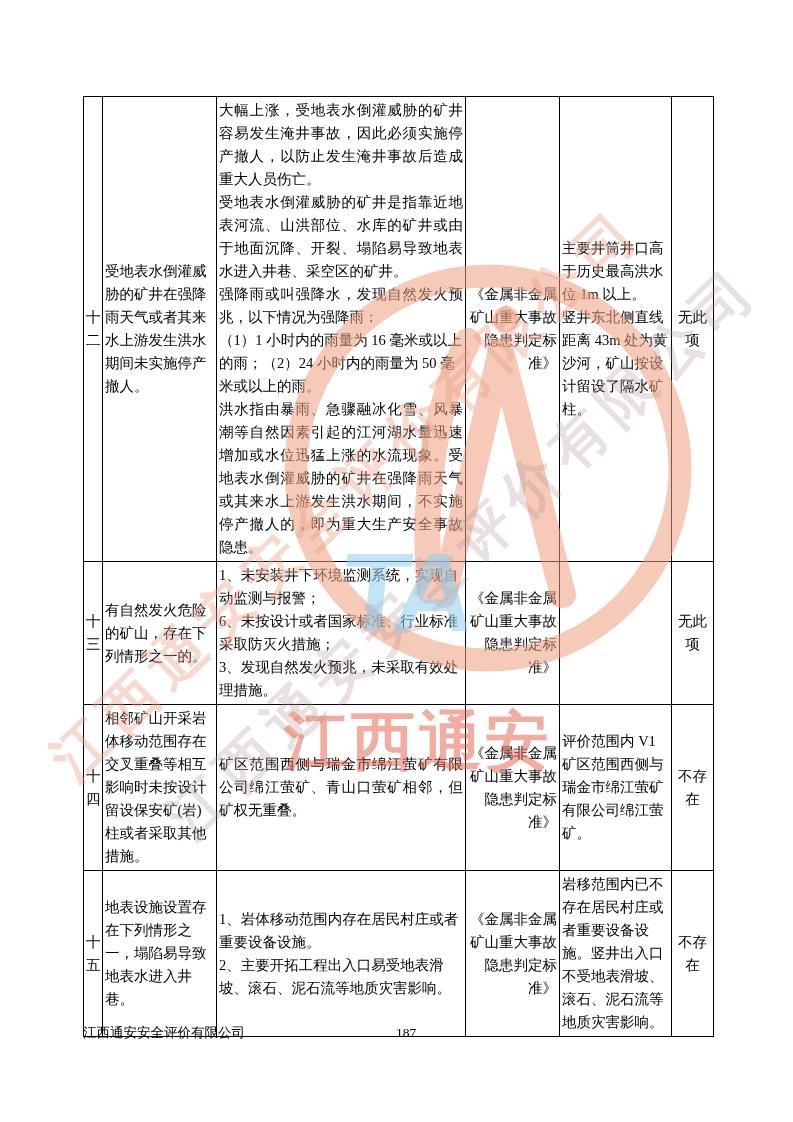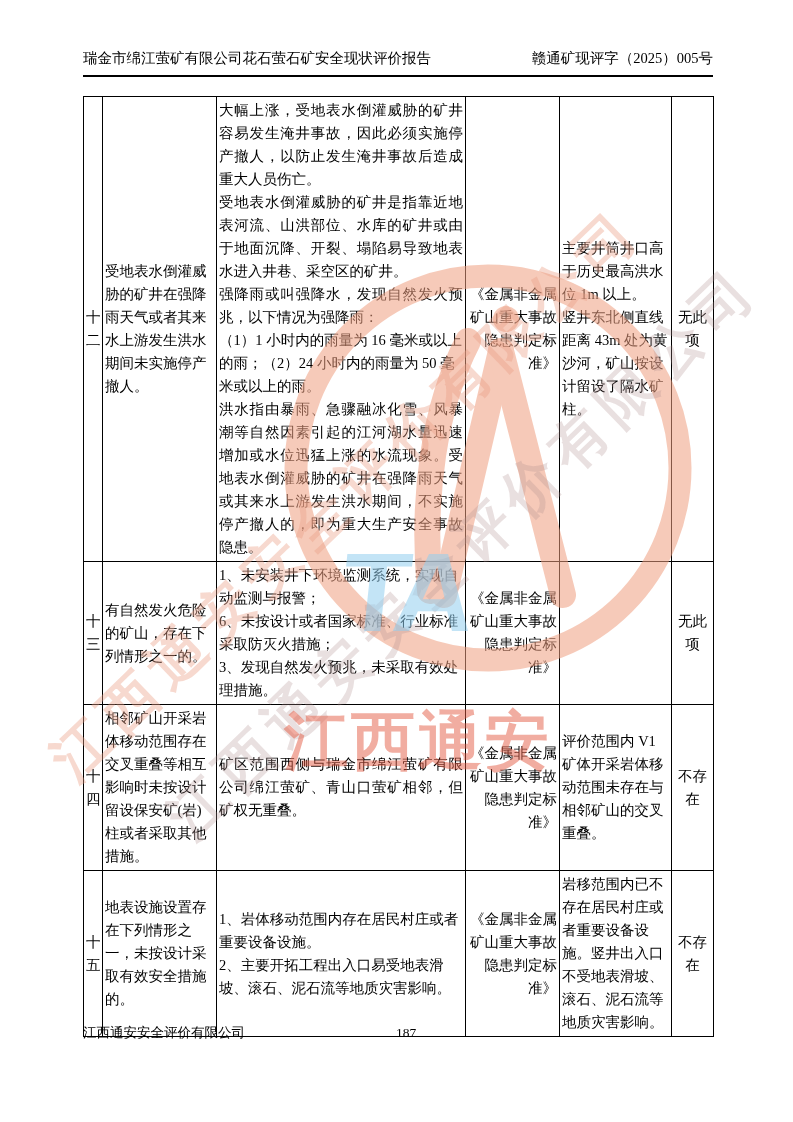--- a/index.html
+++ b/index.html
@@ -67,24 +67,20 @@
     font-size:64px; font-weight:bold; letter-spacing:3px;
     color:rgba(228,92,68,0.50);
   }
   .wm-ring { position:absolute; left:263px; top:243px; }
 </style>
 </head>
 <body>
 
 <div class="page">
 
-  <div class="hdr">
-    <span>瑞金市绵江萤矿有限公司花石萤石矿安全现状评价报告</span>
-    <span>赣通矿现评字（2025）005号</span>
-  </div>
 
   <table class="hazard">
     <colgroup>
       <col style="width:19px">
         <col style="width:114px">
         <col style="width:249px">
       <col style="width:94px">
         <col style="width:112px">
         <col style="width:42px">
     </colgroup>
@@ -121,28 +117,28 @@
       </tr>
 
       <tr style="height:148px">
         <td class="c-no">十四</td>
         <td class="c-item">相邻矿山开采岩体移动范围存在交叉重叠等相互影响时未按设计留设保安矿(岩)柱或者采取其他措施。</td>
         <td class="c-desc">
           <p>矿区范围西侧与瑞金市绵江萤矿有限公司绵江萤矿、青山口萤矿相邻，但矿权无重叠。</p>
         </td>
         <td class="c-standard">《金属非金属矿山重大事故隐患判定标准》</td>
         <td class="c-status">
-          <p>评价范围内 V1 矿体开采岩体移动范围未存在与相邻矿山的交叉重叠。</p>
+          <p>评价范围内 V1 矿区范围西侧与瑞金市绵江萤矿有限公司绵江萤矿。</p>
         </td>
         <td class="c-concl">不存在</td>
       </tr>
 
       <tr style="height:166px">
         <td class="c-no">十五</td>
-        <td class="c-item">地表设施设置存在下列情形之一，未按设计采取有效安全措施的。</td>
+        <td class="c-item">地表设施设置存在下列情形之一，塌陷易导致地表水进入井巷。</td>
         <td class="c-desc">
           <p class="num">1、岩体移动范围内存在居民村庄或者重要设备设施。</p>
           <p class="num">2、主要开拓工程出入口易受地表滑坡、滚石、泥石流等地质灾害影响。</p>
         </td>
         <td class="c-standard">《金属非金属矿山重大事故隐患判定标准》</td>
         <td class="c-status">
           <p>岩移范围内已不存在居民村庄或者重要设备设施。竖井出入口不受地表滑坡、滚石、泥石流等地质灾害影响。</p>
         </td>
         <td class="c-concl">不存在</td>
       </tr>

